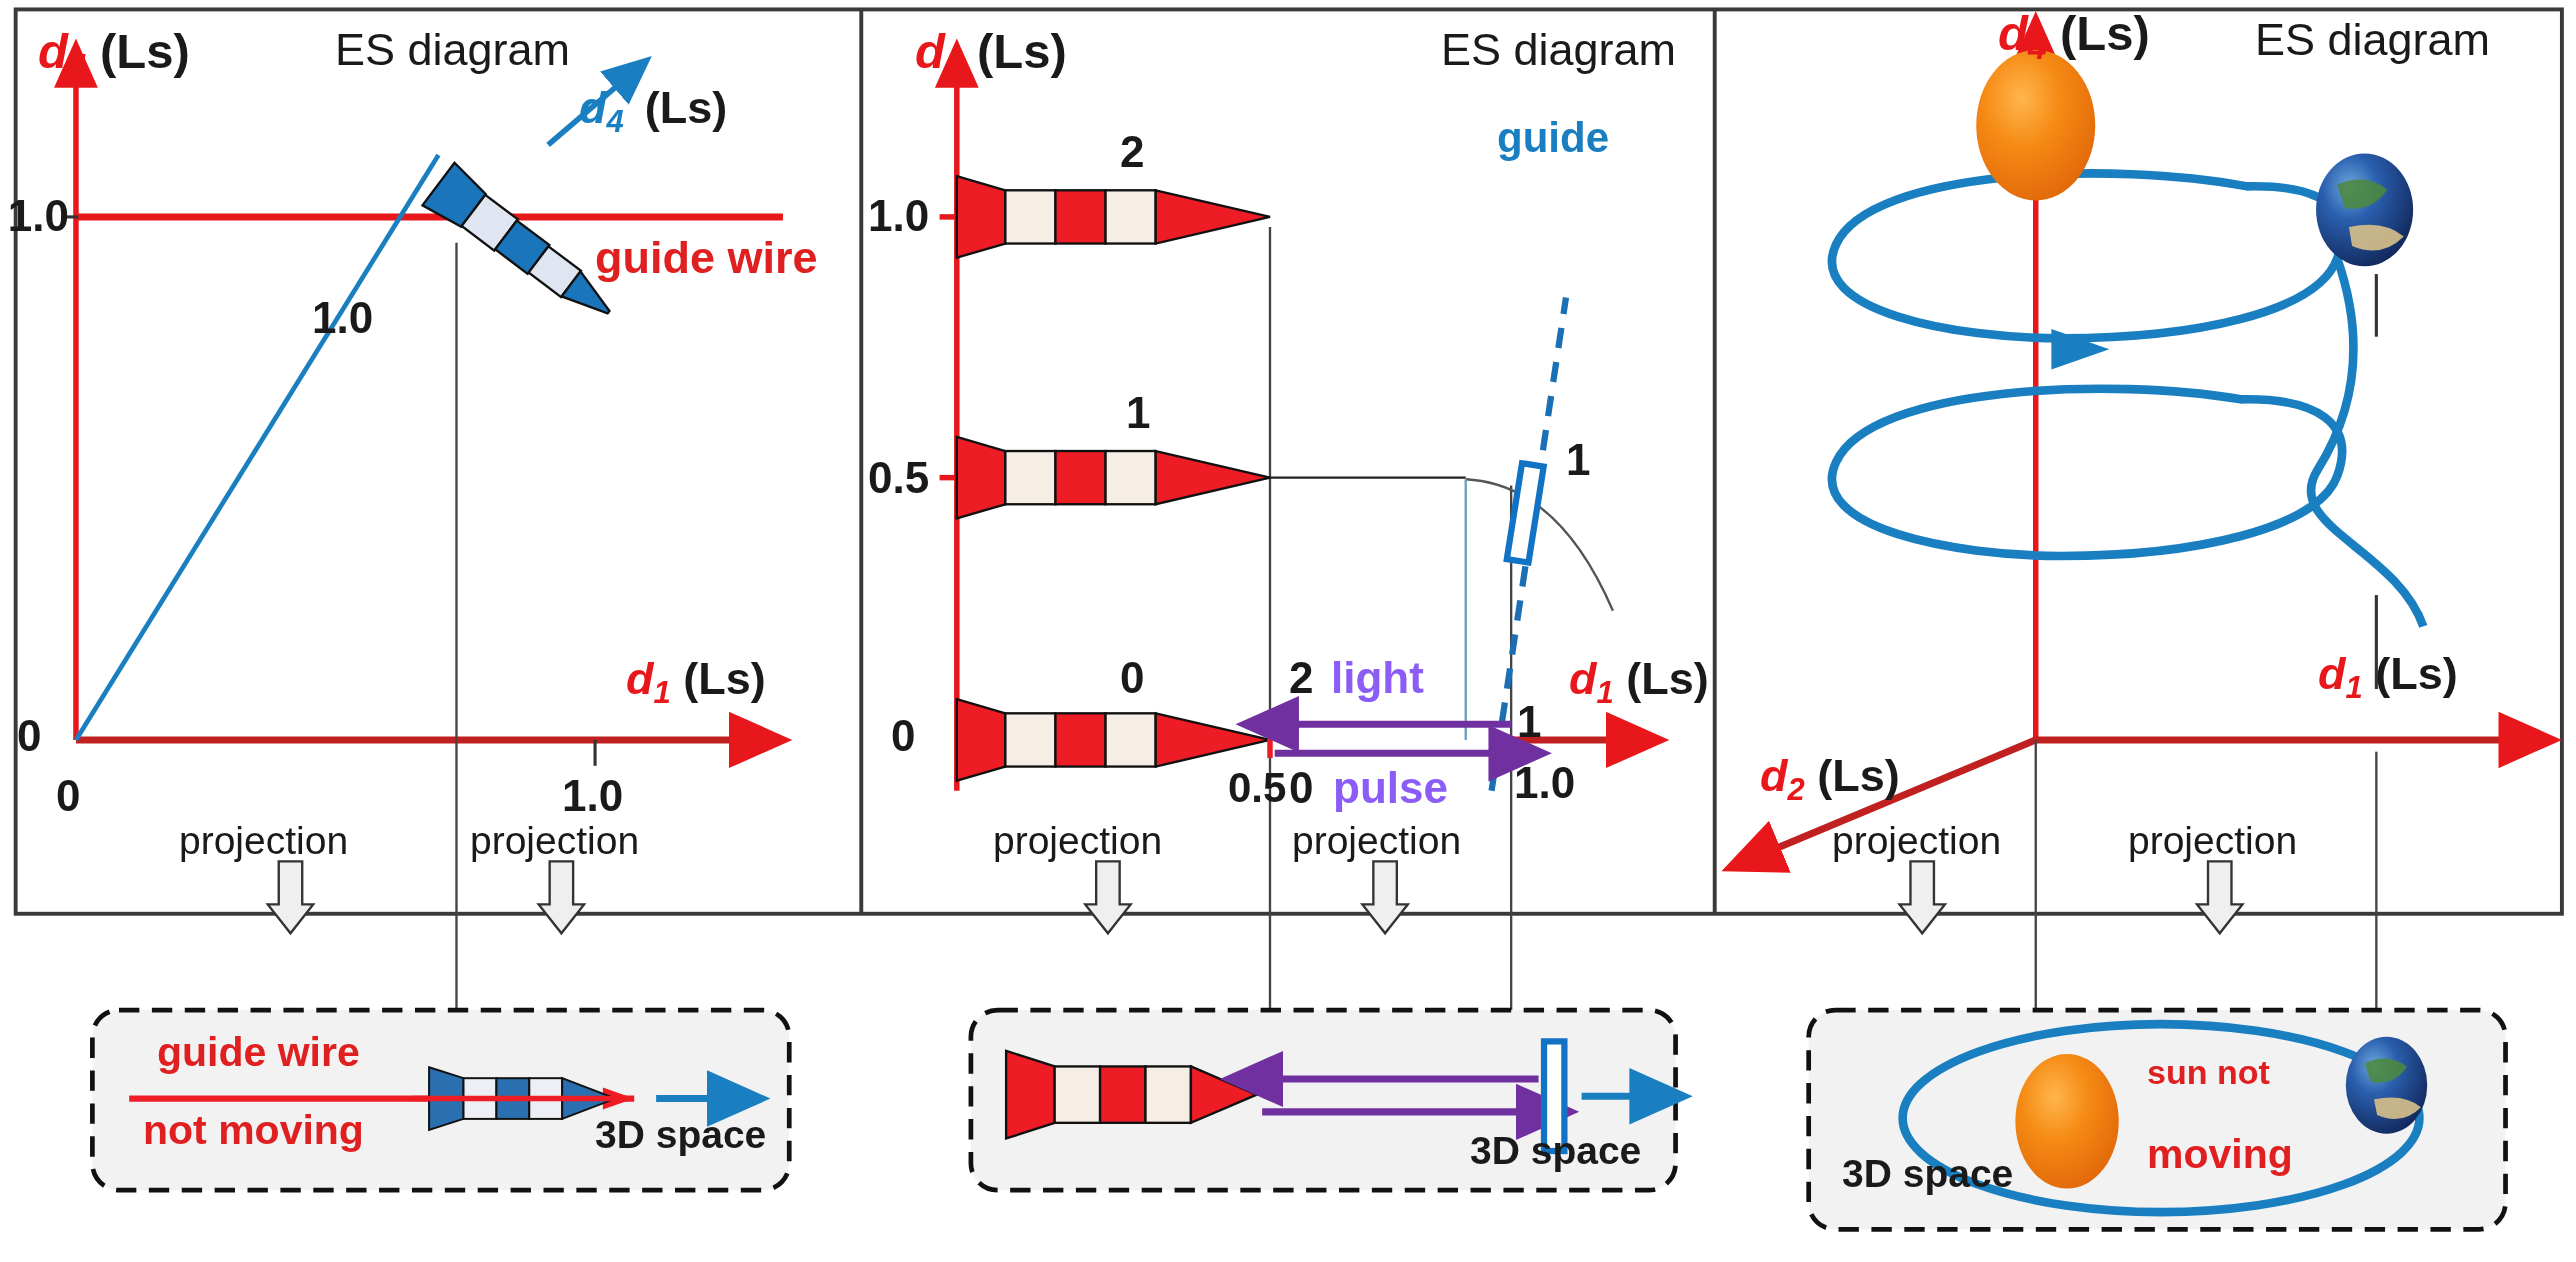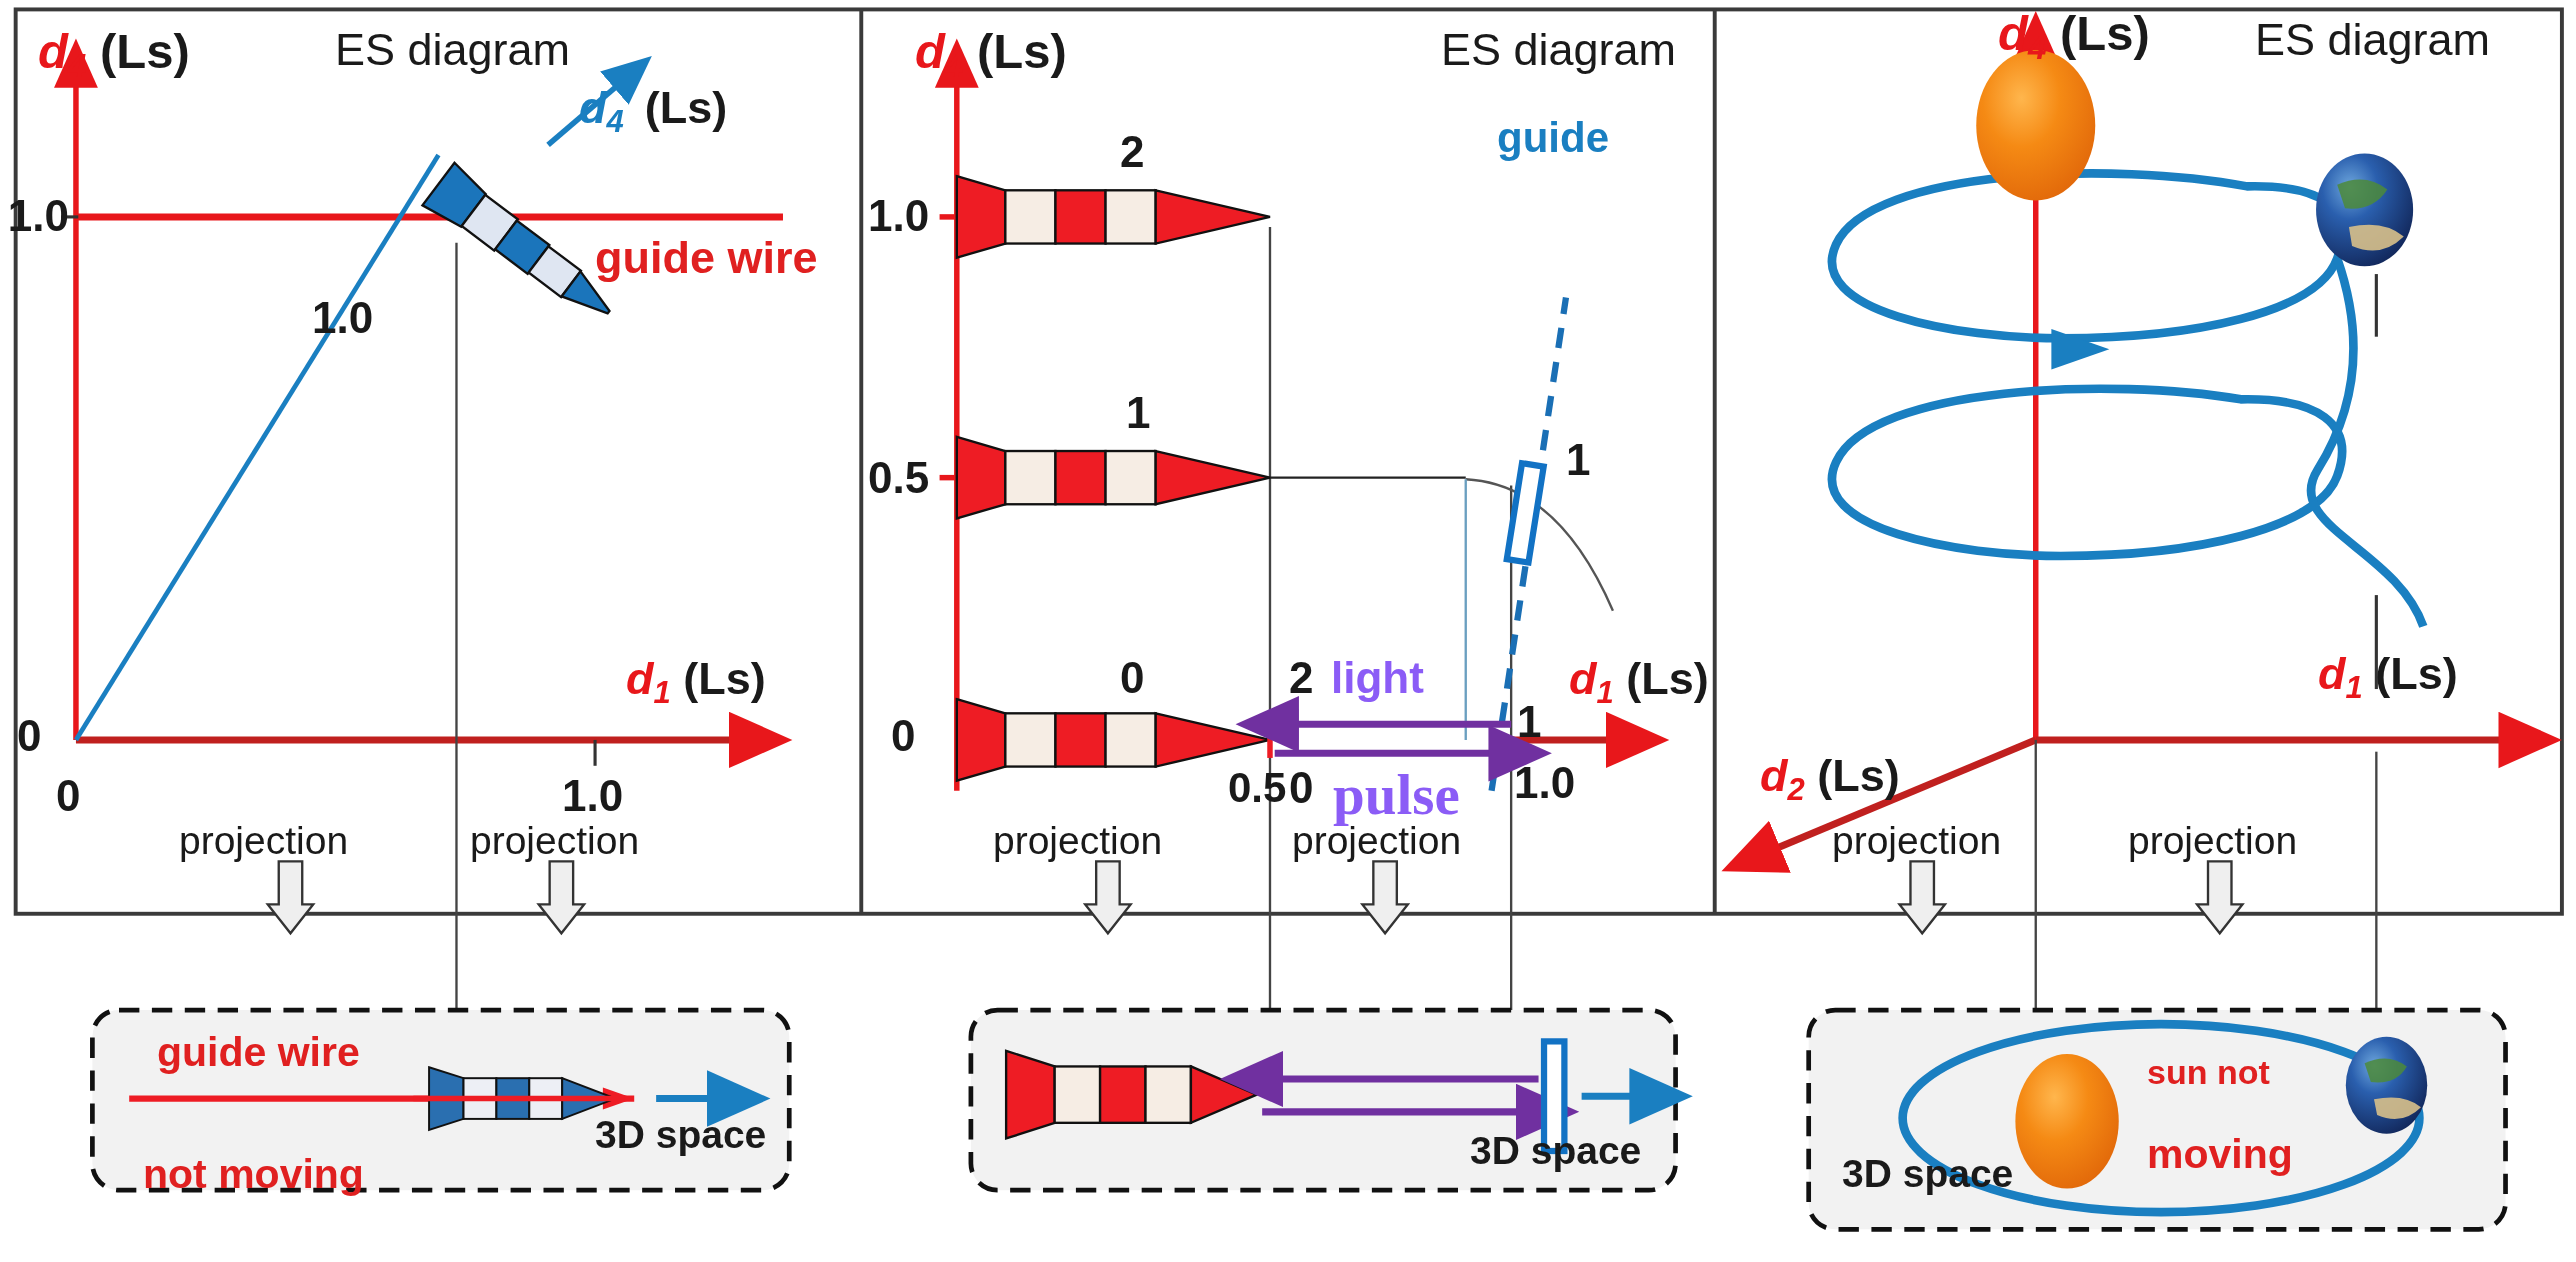--- a/index.html
+++ b/index.html
@@ -232,41 +232,41 @@
 <div class="lbl blk b" style="left:17px;top:714px;font-size:44px;">0</div>
 <div class="lbl blk b" style="left:56px;top:774px;font-size:44px;">0</div>
 <div class="lbl blk b" style="left:562px;top:774px;font-size:44px;">1.0</div>
 <div class="lbl" style="left:626px;top:656px;font-size:45px;">
   <span class="it red">d</span><span class="it red" style="font-size:31px;vertical-align:-8.6px;">1</span>
   <span class="blk b">(Ls)</span>
 </div>
 <div class="lbl blk" style="left:179px;top:821px;font-size:39px;">projection</div>
 <div class="lbl blk" style="left:470px;top:821px;font-size:39px;">projection</div>
 <div class="lbl redt b" style="left:157px;top:1032px;font-size:41px;">guide wire</div>
-<div class="lbl redt b" style="left:143px;top:1154px;font-size:41px;">not moving</div>
+<div class="lbl redt b" style="left:143px;top:1110px;font-size:41px;">not moving</div>
 <div class="lbl blk b" style="left:595px;top:1115px;font-size:39px;">3D space</div>
 
 <div class="lbl" style="left:915px;top:27px;font-size:49px;">
   <span class="it red">d</span><span class="it red" style="font-size:33px;vertical-align:-9.4px;">4</span>
   <span class="blk b">(Ls)</span>
 </div>
 <div class="lbl blk" style="left:1441px;top:27px;font-size:45px;">ES diagram</div>
 <div class="lbl blk b" style="left:868px;top:194px;font-size:44px;">1.0</div>
 <div class="lbl blk b" style="left:868px;top:456px;font-size:44px;">0.5</div>
 <div class="lbl blk b" style="left:891px;top:714px;font-size:44px;">0</div>
 <div class="lbl blk b" style="left:1120px;top:130px;font-size:44px;">2</div>
 <div class="lbl blk b" style="left:1126px;top:391px;font-size:44px;">1</div>
 <div class="lbl blk b" style="left:1120px;top:656px;font-size:44px;">0</div>
 <div class="lbl blu b" style="left:1497px;top:117px;font-size:42px;">guide</div>
 <div class="lbl blk b" style="left:1566px;top:438px;font-size:44px;">1</div>
 <div class="lbl blk b" style="left:1228px;top:767px;font-size:42px;">0.5</div>
 <div class="lbl blk b" style="left:1289px;top:656px;font-size:44px;">2</div>
 <div class="lbl pur b" style="left:1331px;top:656px;font-size:44px;">light</div>
 <div class="lbl blk b" style="left:1289px;top:766px;font-size:44px;">0</div>
-<div class="lbl pur b" style="left:1333px;top:766px;font-size:57px;font-family:Liberation Serif, serif;">pulse</div>
+<div class="lbl pur b" style="left:1333px;top:766px;font-size:44px;">pulse</div>
 <div class="lbl blk b" style="left:1517px;top:700px;font-size:44px;">1</div>
 <div class="lbl blk b" style="left:1514px;top:761px;font-size:44px;">1.0</div>
 <div class="lbl" style="left:1569px;top:656px;font-size:45px;">
   <span class="it red">d</span><span class="it red" style="font-size:31px;vertical-align:-8.6px;">1</span>
   <span class="blk b">(Ls)</span>
 </div>
 <div class="lbl blk" style="left:993px;top:821px;font-size:39px;">projection</div>
 <div class="lbl blk" style="left:1292px;top:821px;font-size:39px;">projection</div>
 <div class="lbl blk b" style="left:1470px;top:1131px;font-size:39px;">3D space</div>
 

